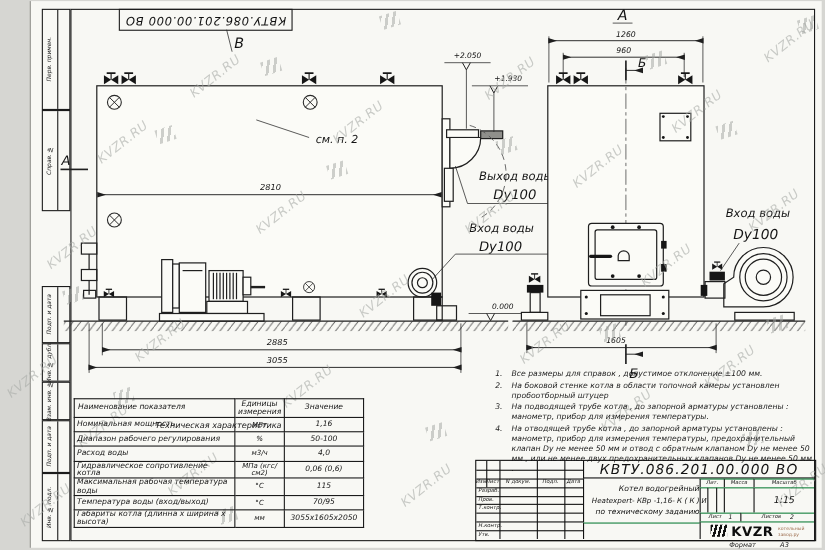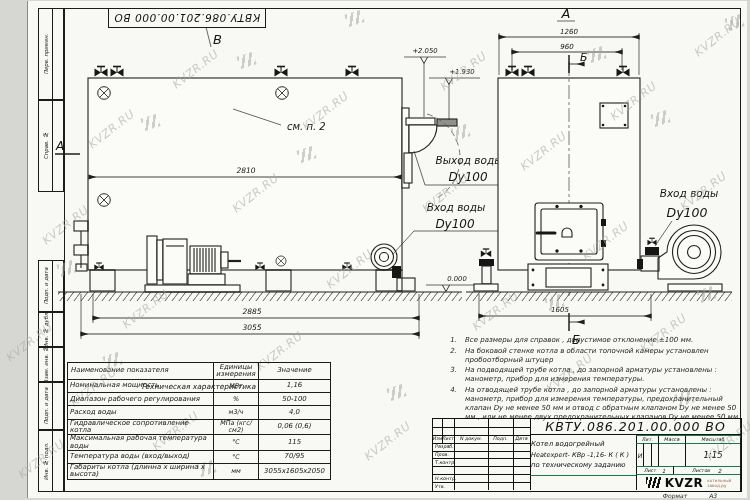--- a/index.html
+++ b/index.html
@@ -465,21 +465,21 @@
     <div class="abs lbl" style="left:21px;top:15.8px;width:34px;height:7.9px">N докум.</div>
     <div class="abs lbl" style="left:55px;top:15.8px;width:25px;height:7.9px">Подп.</div>
     <div class="abs lbl" style="left:80px;top:15.8px;width:17px;height:7.9px">Дата</div>
 
     <div class="abs lbl-l" style="left:0;top:23.7px;width:21px;height:7.9px">Разраб.</div>
     <div class="abs lbl-l" style="left:0;top:31.6px;width:21px;height:7.9px">Пров.</div>
     <div class="abs lbl-l" style="left:0;top:39.4px;width:21px;height:7.9px">Т.контр.</div>
     <div class="abs lbl-l" style="left:0;top:55.2px;width:21px;height:7.9px">Н.контр.</div>
     <div class="abs lbl-l" style="left:0;top:63.1px;width:21px;height:7.9px">Утв.</div>
 
-    <div class="abs bl" style="left:97px;top:16px;width:106px;height:39.5px;display:flex;flex-direction:column;align-items:flex-start;justify-content:center;text-align:center;line-height:1.55;">
+    <div class="abs bl" style="left:97px;top:16px;width:106px;height:39.5px;display:flex;flex-direction:column;align-items:flex-end;justify-content:center;text-align:center;line-height:1.55;">
       <div style="font-size:7px">Котел водогрейный</div>
       <div style="font-size:6.5px">Heatexpert- КВр -1,16- К ( К )</div>
       <div style="font-size:6.8px">по техническому заданию</div>
     </div>
     <div class="abs bl bt" style="left:97px;top:55.5px;width:106px;height:15.5px"></div>
 
     <div class="abs bl bt lbl" style="left:203px;top:16px;width:22px;height:7.9px">Лит.</div>
     <div class="abs bl bt lbl" style="left:225px;top:16px;width:27px;height:7.9px">Масса</div>
     <div class="abs bl bt lbl" style="left:252px;top:16px;width:55px;height:7.9px">Масштаб</div>
     <div class="abs bl bt" style="left:203px;top:23.9px;width:7.3px;height:23.4px;display:flex;align-items:center;justify-content:center;font-size:6.2px">И</div>

